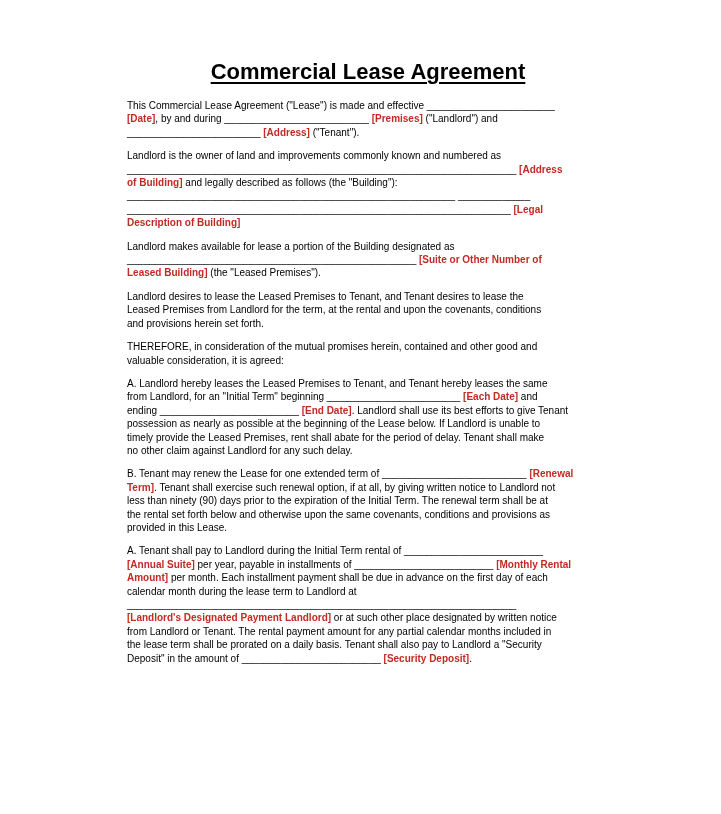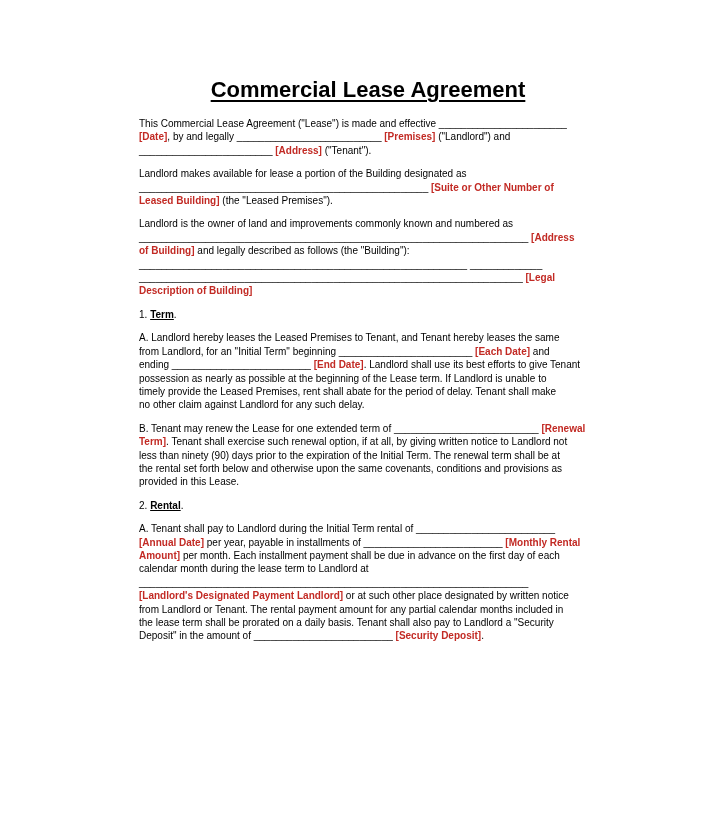--- a/index.html
+++ b/index.html
@@ -1,71 +1,74 @@
 <!DOCTYPE html>
 <html><head>
 <meta charset="utf-8">
 <style>
   html,body{margin:0;padding:0;}
   body{width:721px;height:814px;background:#ffffff;}
   .page{position:relative;width:721px;height:814px;background:#ffffff;overflow:hidden;
         font-family:"Liberation Sans", sans-serif;color:#000000;}
   .content{position:absolute;left:127px;top:0;width:482px;}
-  .doc-title{font-size:22px;font-weight:bold;text-align:center;margin:78px 0 0 0;line-height:24px;}
+  .doc-title{font-size:22px;font-weight:bold;text-align:center;margin:60px 0 0 0;line-height:24px;}
   .doc-title span{text-decoration:underline;text-decoration-thickness:2px;text-underline-offset:3px;}
-  .para{font-size:10px;line-height:13.4px;margin:0 0 10px 12px;white-space:pre-wrap;}
+  .para{font-size:10px;line-height:13.4px;margin:0 0 10px 0;white-space:pre-wrap;}
   .first-para{margin-top:15px;}
   .red{color:#c22a24;font-weight:bold;}
   .blank{color:#000000;font-weight:normal;letter-spacing:0;}
   .hterm{font-weight:bold;text-decoration:underline;}
 </style>
 </head>
 <body>
 
 <div class="page">
   <div class="content">
 
     <h1 class="doc-title"><span>Commercial Lease Agreement</span></h1>
 
     <p class="para first-para"><span>This Commercial Lease Agreement ("Lease") is made and effective </span><span class="blank">_______________________
-</span><span class="red">[Date]</span><span>, by and legally </span><span class="blank">__________________________</span><span> </span><span class="red">[Premises]</span><span> ("Landlord") and
+</span><span class="red">[Date]</span><span>, by and during </span><span class="blank">__________________________</span><span> </span><span class="red">[Premises]</span><span> ("Landlord") and
 </span><span class="blank">________________________</span><span> </span><span class="red">[Address]</span><span> ("Tenant").</span></p>
-
-    <p class="para"><span>Landlord makes available for lease a portion of the Building designated as
-</span><span class="blank">____________________________________________________</span><span> </span><span class="red">[Suite or Other Number of
-Leased Building]</span><span> (the "Leased Premises").</span></p>
 
     <p class="para"><span>Landlord is the owner of land and improvements commonly known and numbered as
 </span><span class="blank">______________________________________________________________________</span><span> </span><span class="red">[Address
 of Building]</span><span> and legally described as follows (the "Building"):
 </span><span class="blank">___________________________________________________________ _____________
 _____________________________________________________________________</span><span> </span><span class="red">[Legal
 Description of Building]</span></p>
 
+    <p class="para"><span>Landlord makes available for lease a portion of the Building designated as
+</span><span class="blank">____________________________________________________</span><span> </span><span class="red">[Suite or Other Number of
+Leased Building]</span><span> (the "Leased Premises").</span></p>
 
+    <p class="para"><span>Landlord desires to lease the Leased Premises to Tenant, and Tenant desires to lease the
+Leased Premises from Landlord for the term, at the rental and upon the covenants, conditions
+and provisions herein set forth.</span></p>
 
-    <p class="para"><span>1. </span><span class="hterm">Term</span><span>.</span></p>
+    <p class="para"><span>THEREFORE, in consideration of the mutual promises herein, contained and other good and
+valuable consideration, it is agreed:</span></p>
+
 
     <p class="para"><span>A. Landlord hereby leases the Leased Premises to Tenant, and Tenant hereby leases the same
 from Landlord, for an "Initial Term" beginning </span><span class="blank">________________________</span><span> </span><span class="red">[Each Date]</span><span> and
 ending </span><span class="blank">_________________________</span><span> </span><span class="red">[End Date]</span><span>. Landlord shall use its best efforts to give Tenant
-possession as nearly as possible at the beginning of the Lease term. If Landlord is unable to
+possession as nearly as possible at the beginning of the Lease below. If Landlord is unable to
 timely provide the Leased Premises, rent shall abate for the period of delay. Tenant shall make
 no other claim against Landlord for any such delay.</span></p>
 
     <p class="para"><span>B. Tenant may renew the Lease for one extended term of </span><span class="blank">__________________________</span><span> </span><span class="red">[Renewal
 Term]</span><span>. Tenant shall exercise such renewal option, if at all, by giving written notice to Landlord not
 less than ninety (90) days prior to the expiration of the Initial Term. The renewal term shall be at
 the rental set forth below and otherwise upon the same covenants, conditions and provisions as
 provided in this Lease.</span></p>
 
-    <p class="para"><span>2. </span><span class="hterm">Rental</span><span>.</span></p>
 
     <p class="para"><span>A. Tenant shall pay to Landlord during the Initial Term rental of </span><span class="blank">_________________________
-</span><span class="red">[Annual Date]</span><span> per year, payable in installments of </span><span class="blank">_________________________</span><span> </span><span class="red">[Monthly Rental
+</span><span class="red">[Annual Suite]</span><span> per year, payable in installments of </span><span class="blank">_________________________</span><span> </span><span class="red">[Monthly Rental
 Amount]</span><span> per month. Each installment payment shall be due in advance on the first day of each
 calendar month during the lease term to Landlord at
 </span><span class="blank">______________________________________________________________________
 </span><span class="red">[Landlord's Designated Payment Landlord]</span><span> or at such other place designated by written notice
 from Landlord or Tenant. The rental payment amount for any partial calendar months included in
 the lease term shall be prorated on a daily basis. Tenant shall also pay to Landlord a "Security
 Deposit" in the amount of </span><span class="blank">_________________________</span><span> </span><span class="red">[Security Deposit]</span><span>.</span></p>
 
   </div>
 </div>

